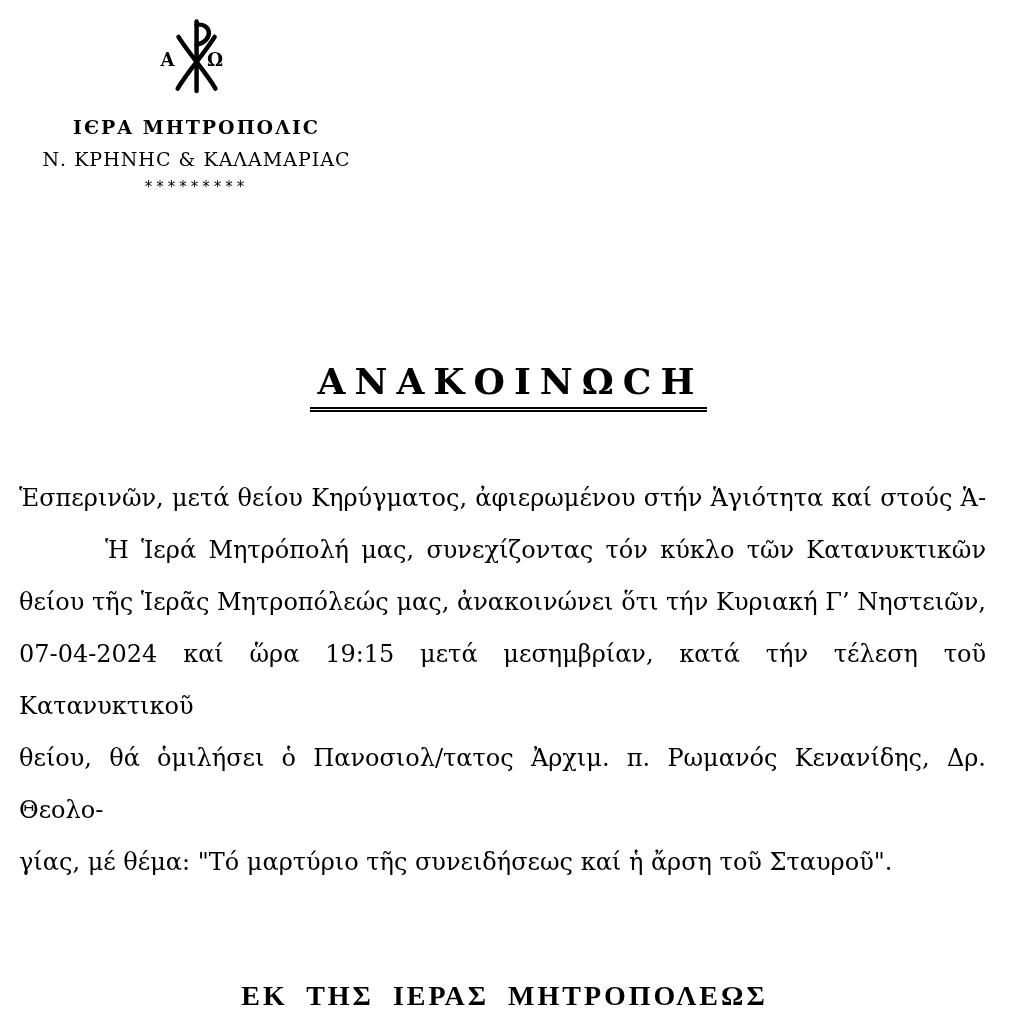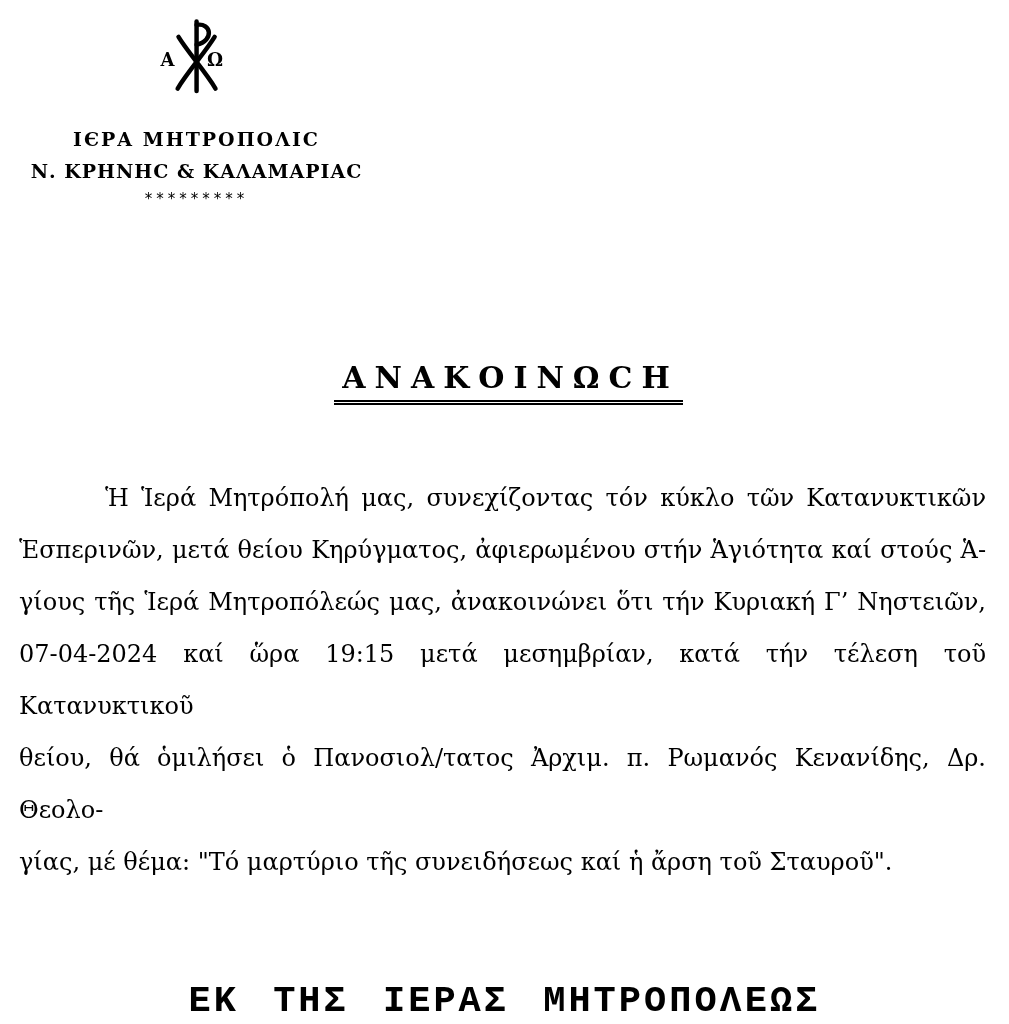--- a/index.html
+++ b/index.html
@@ -37,29 +37,29 @@
     fill: none;
     stroke-linecap: round;
   }
   .chi-rho text {
     fill: #000000;
     font-family: "DejaVu Serif", serif;
     font-weight: bold;
     font-size: 21px;
   }
   .org-line1 {
-    margin-top: 26px;
+    margin-top: 14px;
     font-weight: bold;
     font-size: 19px;
     letter-spacing: 2px;
     white-space: nowrap;
   }
   .org-line2 {
     margin-top: 10px;
-    font-weight: bold;
+    font-weight: normal;
     font-size: 19px;
     letter-spacing: 1px;
     white-space: nowrap;
   }
   .stars {
     margin-top: 8px;
     font-family: "DejaVu Sans", sans-serif;
     font-size: 15px;
     letter-spacing: 4px;
     white-space: nowrap;
@@ -69,21 +69,21 @@
   .title-wrap {
     position: absolute;
     top: 360px;
     left: 0;
     width: 100%;
     text-align: center;
   }
   .doc-title {
     display: inline-block;
     font-weight: bold;
-    font-size: 30px;
+    font-size: 36px;
     letter-spacing: 9px;
     padding: 0 4px 5px 8px;
     border-bottom: 5px double #000000;
     white-space: nowrap;
     margin-left: 8px;
   }
 
   
   .body-text {
     position: absolute;
@@ -105,23 +105,23 @@
     text-align-last: left;
   }
 
   
   .footer-line {
     position: absolute;
     top: 980px;
     left: 0;
     width: 100%;
     text-align: center;
-    font-family: Liberation Mono, monospace;
+    font-family: Liberation Serif, serif;
     font-weight: bold;
-    font-size: 37px;
+    font-size: 28px;
     letter-spacing: 3px;
     word-spacing: 9px;
     white-space: nowrap;
   }
 </style>
 </head>
 <body>
 
 <div class="page">
 
@@ -137,23 +137,23 @@
     <div class="org-line1">ΙЄΡΑ ΜΗΤΡΟΠΟΛΙC</div>
     <div class="org-line2">Ν. ΚΡΗΝΗC &amp; ΚΑΛΑΜΑΡΙΑC</div>
     <div class="stars">*********</div>
   </div>
 
   <div class="title-wrap">
     <span class="doc-title">ΑΝΑΚΟΙΝΩCΗ</span>
   </div>
 
   <div class="body-text">
+    <div class="body-line">Ἑσπερινῶν, μετά θείου Κηρύγματος, ἀφιερωμένου στήν Ἁγιότητα καί στούς Ἁ-</div>
     <div class="body-line first">Ἡ Ἱερά Μητρόπολή μας, συνεχίζοντας τόν κύκλο τῶν Κατανυκτικῶν</div>
-    <div class="body-line">Ἑσπερινῶν, μετά θείου Κηρύγματος, ἀφιερωμένου στήν Ἁγιότητα καί στούς Ἁ-</div>
-    <div class="body-line">γίους τῆς Ἱερά Μητροπόλεώς μας, ἀνακοινώνει ὅτι τήν Κυριακή Γ’ Νηστειῶν,</div>
+    <div class="body-line">θείου τῆς Ἱερᾶς Μητροπόλεώς μας, ἀνακοινώνει ὅτι τήν Κυριακή Γ’ Νηστειῶν,</div>
     <div class="body-line">07-04-2024 καί ὥρα 19:15 μετά μεσημβρίαν, κατά τήν τέλεση τοῦ Κατανυκτικοῦ</div>
     <div class="body-line">θείου, θά ὁμιλήσει ὁ Πανοσιολ/τατος Ἀρχιμ. π. Ρωμανός Κενανίδης, Δρ. Θεολο-</div>
     <div class="body-line last">γίας, μέ θέμα: "Τό μαρτύριο τῆς συνειδήσεως καί ἡ ἄρση τοῦ Σταυροῦ".</div>
   </div>
 
   <div class="footer-line">ΕΚ ΤΗΣ ΙΕΡΑΣ ΜΗΤΡΟΠΟΛΕΩΣ</div>
 
 </div>
 
 </body></html>

